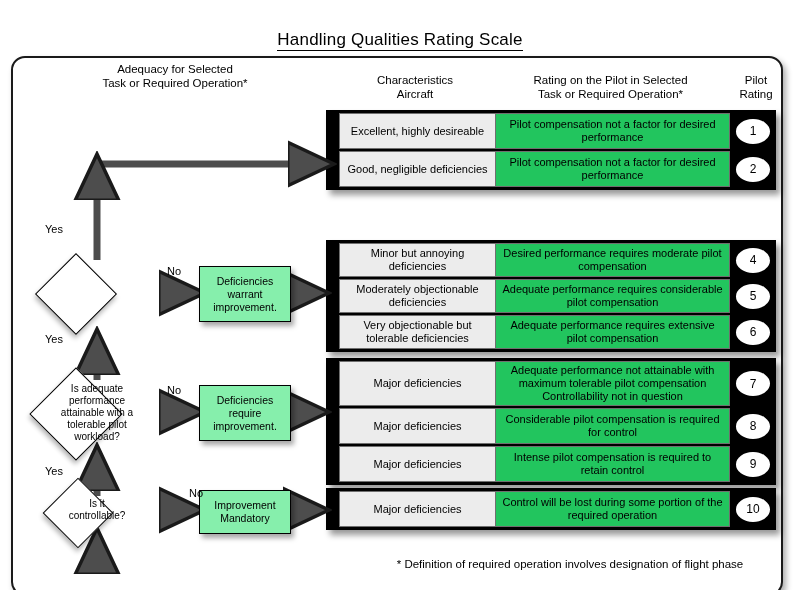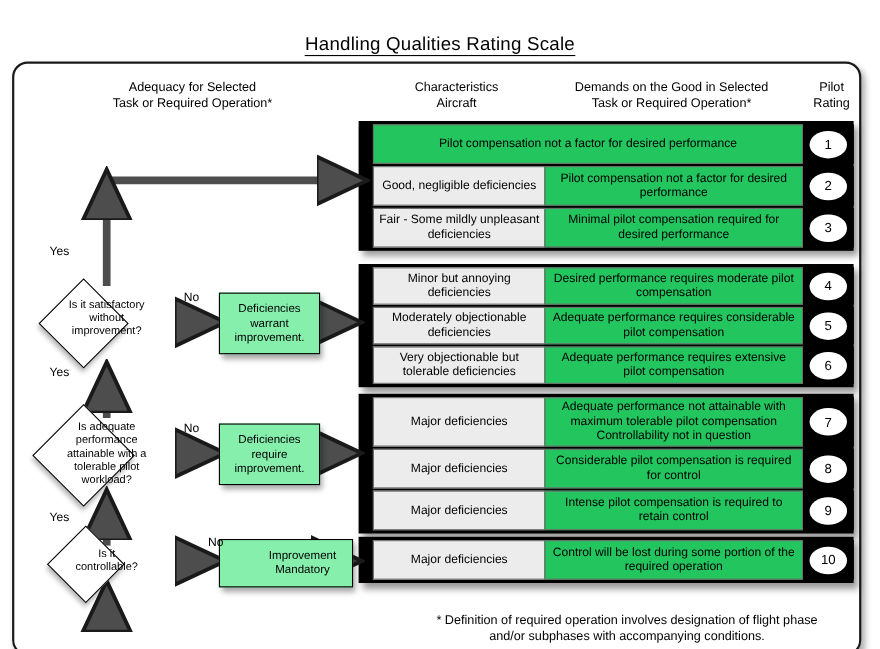--- a/index.html
+++ b/index.html
@@ -21,21 +21,21 @@
   
   .frame{
     position:absolute;left:11px;top:28px;width:772px;height:540px;
     border:2px solid #1a1a1a;border-radius:14px;background:#fff;
     box-shadow:3px 4px 6px rgba(0,0,0,.33);
     box-sizing:border-box;
   }
 
   
   .hdr{position:absolute;text-align:center;font-size:11.5px;line-height:14px;}
-  .hdr-adequacy{left:40px;top:45px;width:270px;}
+  .hdr-adequacy{left:40px;top:34px;width:270px;}
   .hdr-aircraft{left:340px;top:45px;width:150px;}
   .hdr-demands{left:488px;top:45px;width:245px;}
   .hdr-rating{left:725px;top:45px;width:62px;}
 
   
   .group{
     position:absolute;background:#000;
     box-shadow:4px 5px 6px rgba(0,0,0,.40);
     box-sizing:border-box;
     padding:3px 0 3px 13px;
@@ -122,47 +122,41 @@
 
   <div class="hdr hdr-adequacy">
     <div>Adequacy for Selected</div>
     <div>Task or Required  Operation*</div>
   </div>
   <div class="hdr hdr-aircraft">
     <div>Characteristics</div>
     <div>Aircraft</div>
   </div>
   <div class="hdr hdr-demands">
-    <div>Demands on the Good in Selected</div>
+    <div>Rating on the Pilot in Selected</div>
     <div>Task or Required Operation*</div>
   </div>
   <div class="hdr hdr-rating">
     <div>Pilot</div>
     <div>Rating</div>
   </div>
 
   <div class="group g1">
     <div class="row h36">
+      <div class="cell-char">Excellent, highly desireable</div>
       <div class="cell-dem">Pilot compensation not a factor for desired performance</div>
       <div class="cell-rate">
           <div class="pill">1</div>
         </div>
     </div>
     <div class="row h36">
       <div class="cell-char">Good, negligible deficiencies</div>
       <div class="cell-dem">Pilot compensation not a factor for desired performance</div>
       <div class="cell-rate">
           <div class="pill">2</div>
-        </div>
-    </div>
-    <div class="row h36">
-      <div class="cell-char">Fair - Some mildly unpleasant deficiencies</div>
-      <div class="cell-dem">Minimal pilot compensation required for desired performance</div>
-      <div class="cell-rate">
-          <div class="pill">3</div>
         </div>
     </div>
   </div>
 
   <div class="group g2">
     <div class="row h34" style="min-height:34px">
       <div class="cell-char">Minor but annoying deficiencies</div>
       <div class="cell-dem">Desired performance requires moderate pilot compensation</div>
       <div class="cell-rate">
           <div class="pill">4</div>
@@ -240,25 +234,20 @@
 
     <path d="M97,468 L97,424" stroke="#4d4d4d" stroke-width="7" fill="none" marker-end="url(#ah)"></path>
 
     <path d="M180,482 L198,482" stroke="#4d4d4d" stroke-width="7" fill="none" marker-end="url(#ah)"></path>
     <path d="M290,482 L322,482" stroke="#4d4d4d" stroke-width="7" fill="none" marker-end="url(#ah)"></path>
 
     <path d="M97,535 L97,507" stroke="#4d4d4d" stroke-width="7" fill="none" marker-end="url(#ah)"></path>
   </svg>
 
   <div class="diamond" style="left:47px;top:237px;width:56px;height:56px;"></div>
-  <div class="dlabel" style="left:22px;top:244px;width:150px;">
-    <div>Is it satisfactory</div>
-    <div>without</div>
-    <div>improvement?</div>
-  </div>
 
   <div class="diamond" style="left:43px;top:353px;width:64px;height:64px;"></div>
   <div class="dlabel" style="left:22px;top:355px;width:150px;">
     <div>Is adequate</div>
     <div>performance</div>
     <div>attainable with a</div>
     <div>tolerable pilot</div>
     <div>workload?</div>
   </div>
 
@@ -277,34 +266,33 @@
   </div>
 
   <div class="procbox" style="left:199px;top:357px;width:90px;height:54px;">
     <div>
       <div>Deficiencies</div>
       <div>require</div>
       <div>improvement.</div>
     </div>
   </div>
 
-  <div class="procbox" style="left:199px;top:462px;width:90px;height:42px;padding-left:30px;">
+  <div class="procbox" style="left:199px;top:462px;width:90px;height:42px;">
     <div>
       <div>Improvement</div>
       <div>Mandatory</div>
     </div>
   </div>
 
 
   <div class="lbl" style="left:45px;top:195px;">Yes</div>
   <div class="lbl" style="left:45px;top:305px;">Yes</div>
   <div class="lbl" style="left:45px;top:437px;">Yes</div>
 
   <div class="lbl" style="left:167px;top:237px;">No</div>
   <div class="lbl" style="left:167px;top:356px;">No</div>
   <div class="lbl" style="left:189px;top:459px;">No</div>
 
   <div class="footnote">
     <div>* Definition of required operation involves designation of flight phase</div>
-    <div>and/or subphases with accompanying conditions.</div>
   </div>
 
 </div>
 
 </body></html>

